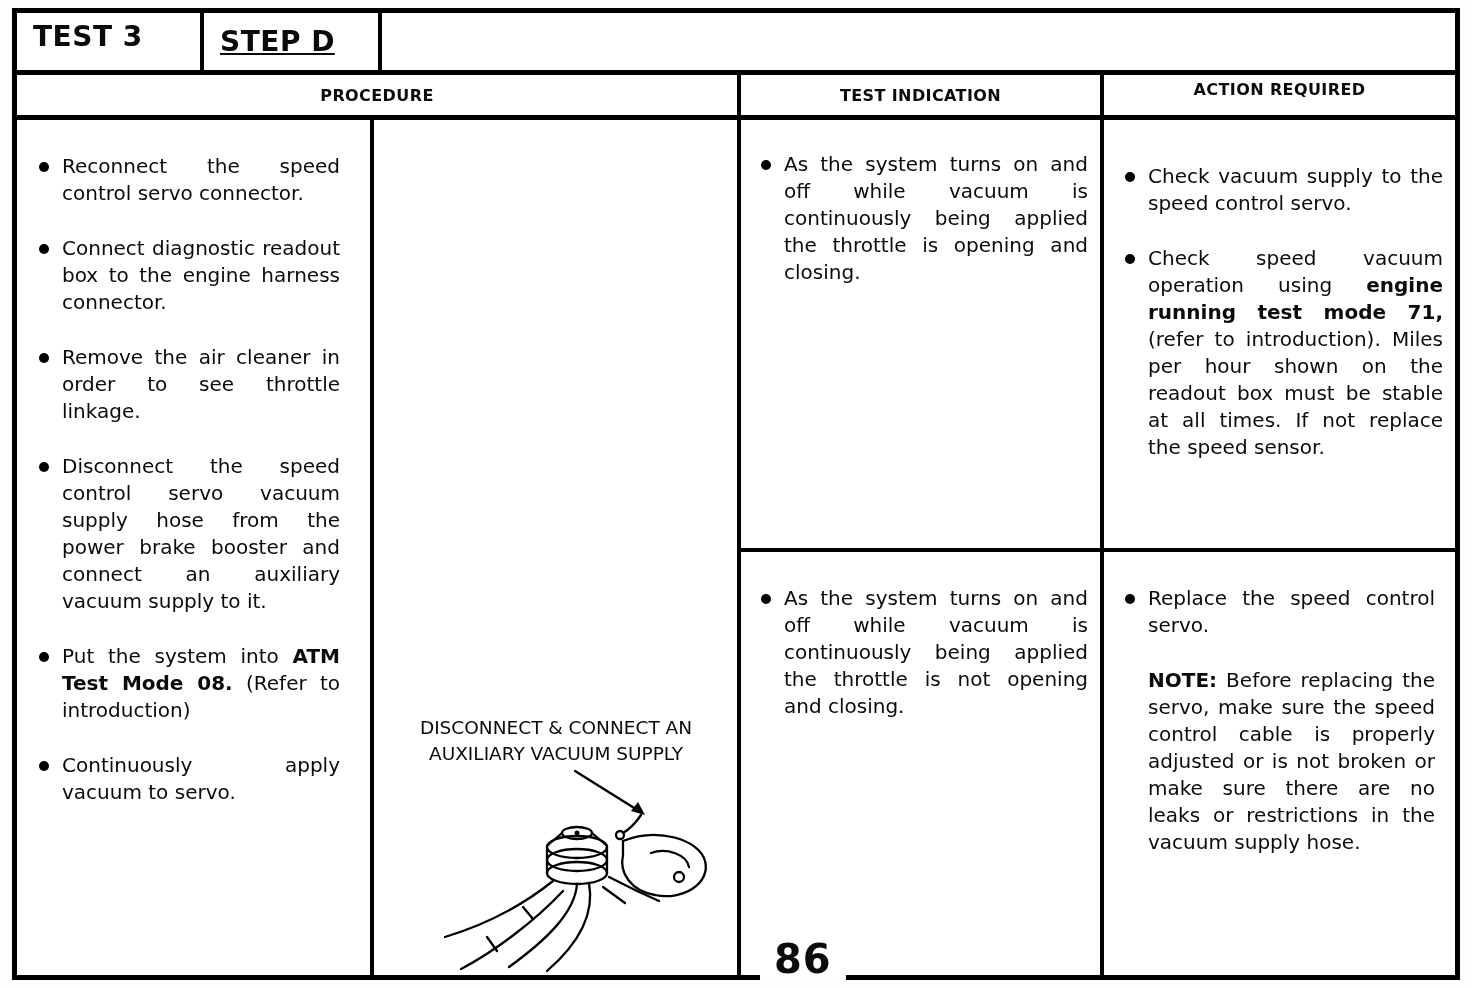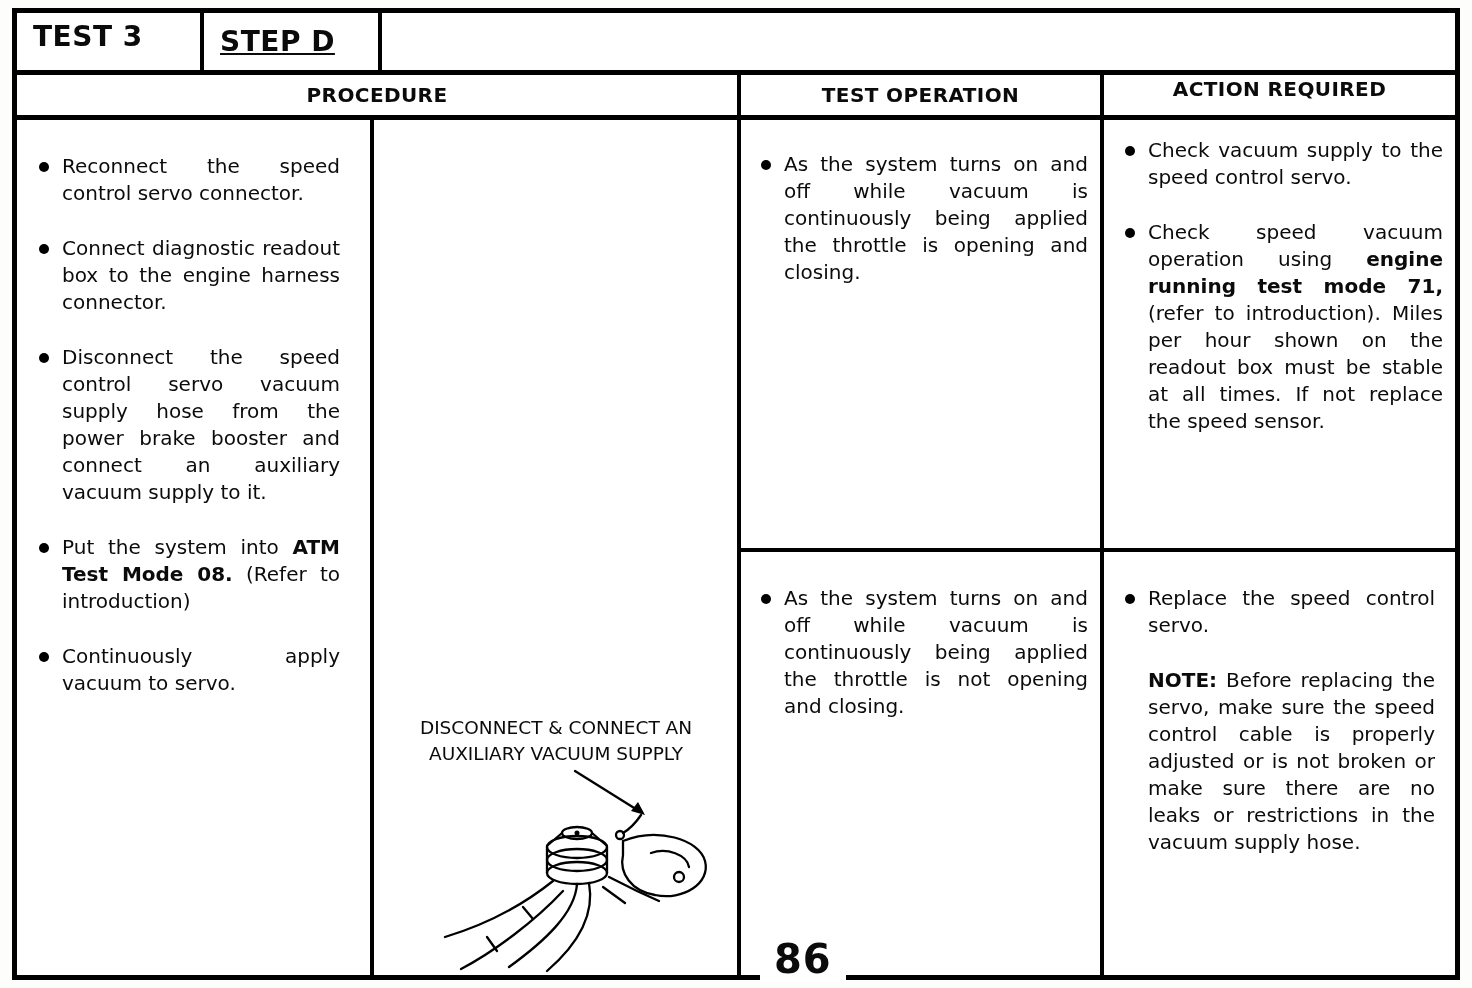--- a/index.html
+++ b/index.html
@@ -22,21 +22,21 @@
   
   .cell { position:absolute; }
   .hdr-cell {
     display:flex; align-items:center;
     font-weight:700; font-size:28px; letter-spacing:.5px;
     padding-left:16px;
   }
   .title-cell { font-size:27px; padding-left:22px; letter-spacing:.3px; }
   .col-hdr {
     display:flex; align-items:center; justify-content:center;
-    font-weight:700; font-size:20px; letter-spacing:.4px;
+    font-weight:700; font-size:16px; letter-spacing:.4px;
   }
   .body-text { font-size:20px; line-height:27px; text-align:justify; }
   ul.blist { list-style:none; }
   ul.blist li { position:relative; padding-left:26px; margin-bottom:28px; }
   ul.blist li::before {
     content:""; position:absolute; left:3px; top:9px;
     width:10px; height:10px; border-radius:50%; background:#000;
   }
   b { font-weight:700; }
   .note { margin-top:14px; padding-left:26px; }
@@ -54,27 +54,28 @@
 </head>
 <body>
 
 <div class="page">
   <div class="table">
 
     <div class="cell hdr-cell" style="left:0;top:0;width:183px;height:46px;">TEST 3</div>
     <div class="cell hdr-cell" style="left:187px;top:0;width:174px;height:57px;text-decoration:underline;">STEP D</div>
 
     <div class="cell col-hdr" style="left:0;top:62px;width:720px;height:40px;">PROCEDURE</div>
-    <div class="cell col-hdr" style="left:724px;top:62px;width:359px;height:40px;">TEST OPERATION</div>
+    <div class="cell col-hdr" style="left:724px;top:62px;width:359px;height:40px;">TEST INDICATION</div>
     <div class="cell col-hdr" style="left:1087px;top:62px;width:351px;height:28px;">ACTION REQUIRED</div>
 
     <div class="cell body-text" style="left:0;top:107px;width:353px;height:868px;padding:33px 30px 0 19px;">
       <ul class="blist">
         <li><span>Reconnect the speed control servo connector.</span><b></b><span></span></li>
         <li><span>Connect diagnostic readout box to the engine harness connector.</span><b></b><span></span></li>
+        <li><span>Remove the air cleaner in order to see throttle linkage.</span><b></b><span></span></li>
         <li><span>Disconnect the speed control servo vacuum supply hose from the power brake booster and connect an auxiliary vacuum supply to it.</span><b></b><span></span></li>
         <li><span>Put the system into </span><b>ATM Test Mode 08.</b><span> (Refer to introduction)</span></li>
         <li><span>Continuously apply vacuum to servo.</span><b></b><span></span></li>
       </ul>
     </div>
 
     <div class="illus-label" style="left:393px;top:702px;width:292px;">DISCONNECT &amp; CONNECT AN AUXILIARY VACUUM SUPPLY</div>
     <svg style="position:absolute;left:410px;top:756px;" width="300" height="204" viewBox="0 0 300 204">
       <g fill="none" stroke="#000" stroke-width="2.3" stroke-linecap="round">
 
@@ -118,21 +119,21 @@
         <li><span>As the system turns on and off while vacuum is continuously being applied the throttle is opening and closing.</span></li>
       </ul>
     </div>
 
     <div class="cell body-text" style="left:724px;top:539px;width:359px;height:423px;padding:33px 12px 0 17px;">
       <ul class="blist">
         <li><span>As the system turns on and off while vacuum is continuously being applied the throttle is not opening and closing.</span></li>
       </ul>
     </div>
 
-    <div class="cell body-text" style="left:1087px;top:95px;width:351px;height:428px;padding:29px 12px 0 18px;">
+    <div class="cell body-text" style="left:1087px;top:107px;width:351px;height:428px;padding:43px 12px 0 18px;">
       <ul class="blist">
         <li><span>Check vacuum supply to the speed control servo.</span><b></b><span></span></li>
         <li><span>Check speed vacuum operation using </span><b>engine running test mode 71,</b><span> (refer to introduction). Miles per hour shown on the readout box must be stable at all times. If not replace the speed sensor.</span></li>
       </ul>
     </div>
 
     <div class="cell body-text" style="left:1087px;top:539px;width:351px;height:423px;padding:33px 20px 0 18px;">
       <ul class="blist">
         <li><span>Replace the speed control servo.</span><b></b><span></span></li>
       </ul>

